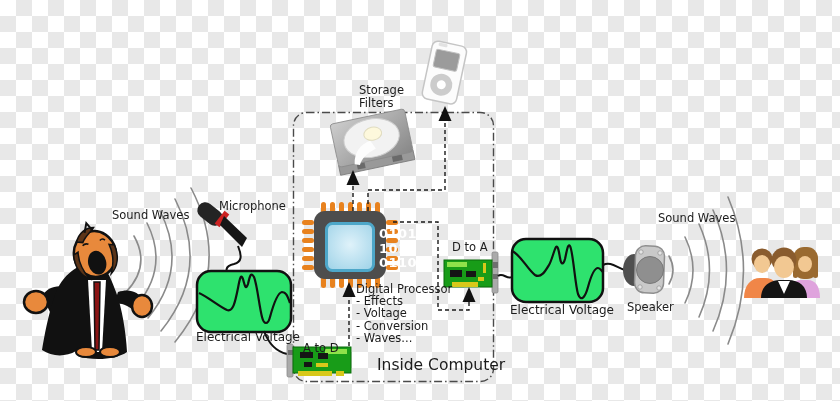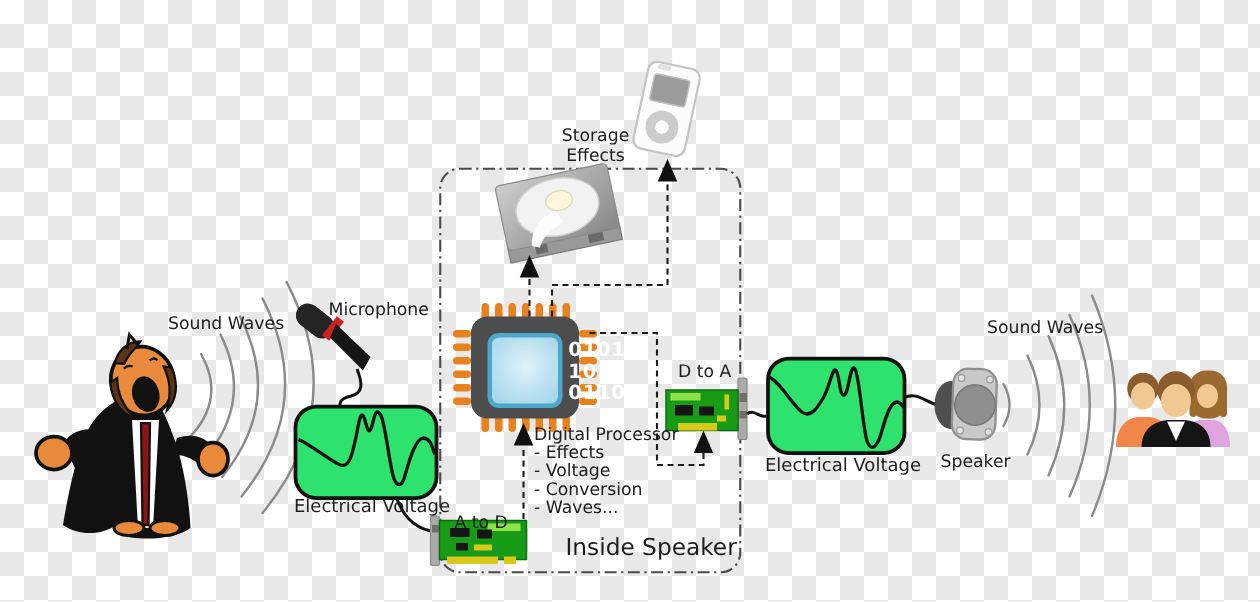--- a/index.html
+++ b/index.html
@@ -11,21 +11,21 @@
       linear-gradient(45deg,#e8e8e8 25%,transparent 25%,transparent 75%,#e8e8e8 75%);
     background-size:32px 32px;
     background-position:0 0,16px 16px;
     font-family:"DejaVu Sans","Liberation Sans",sans-serif;
   }
   #art{position:absolute;left:0;top:0;}
   .lbl{
     position:absolute;
     font-size:11.5px;color:#1c1c1c;white-space:nowrap;line-height:13px;
   }
-  .center{text-align:center;}
+  .center{text-align:left;}
   .ev{font-size:12px;width:96px;}
   .big{font-size:15.5px;}
   #proc-block div{line-height:12.2px;}
   #chip-digits{
     position:absolute;left:326px;top:227px;width:48px;
     text-align:center;color:#ffffff;font-weight:bold;
     font-size:13px;line-height:14.6px;letter-spacing:0.5px;margin-left:48px;
   }
 </style>
 </head>
@@ -229,24 +229,24 @@
 <div class="lbl" id="proc-block" style="left:356px;top:283px">
   <div>Digital Processor</div>
   <div>- Effects</div>
   <div>- Voltage</div>
   <div>- Conversion</div>
   <div>- Waves...</div>
 </div>
 
 <div class="lbl center" style="left:359px;top:84px;width:76px">
   <div>Storage</div>
-  <div>Effects</div>
-</div>
-
-<div class="lbl big" style="left:377px;top:359px">Inside Speaker</div>
+  <div>Filters</div>
+</div>
+
+<div class="lbl big" style="left:377px;top:359px">Inside Computer</div>
 <div class="lbl" style="left:452px;top:241px">D to A</div>
 <div class="lbl ev" style="left:510px;top:304px">Electrical Voltage</div>
 <div class="lbl" style="left:627px;top:301px">Speaker</div>
 <div class="lbl" style="left:658px;top:212px">Sound Waves</div>
 
 <div id="chip-digits">
   <div>0101</div>
   <div>1010</div>
   <div>0110</div>
 </div>

